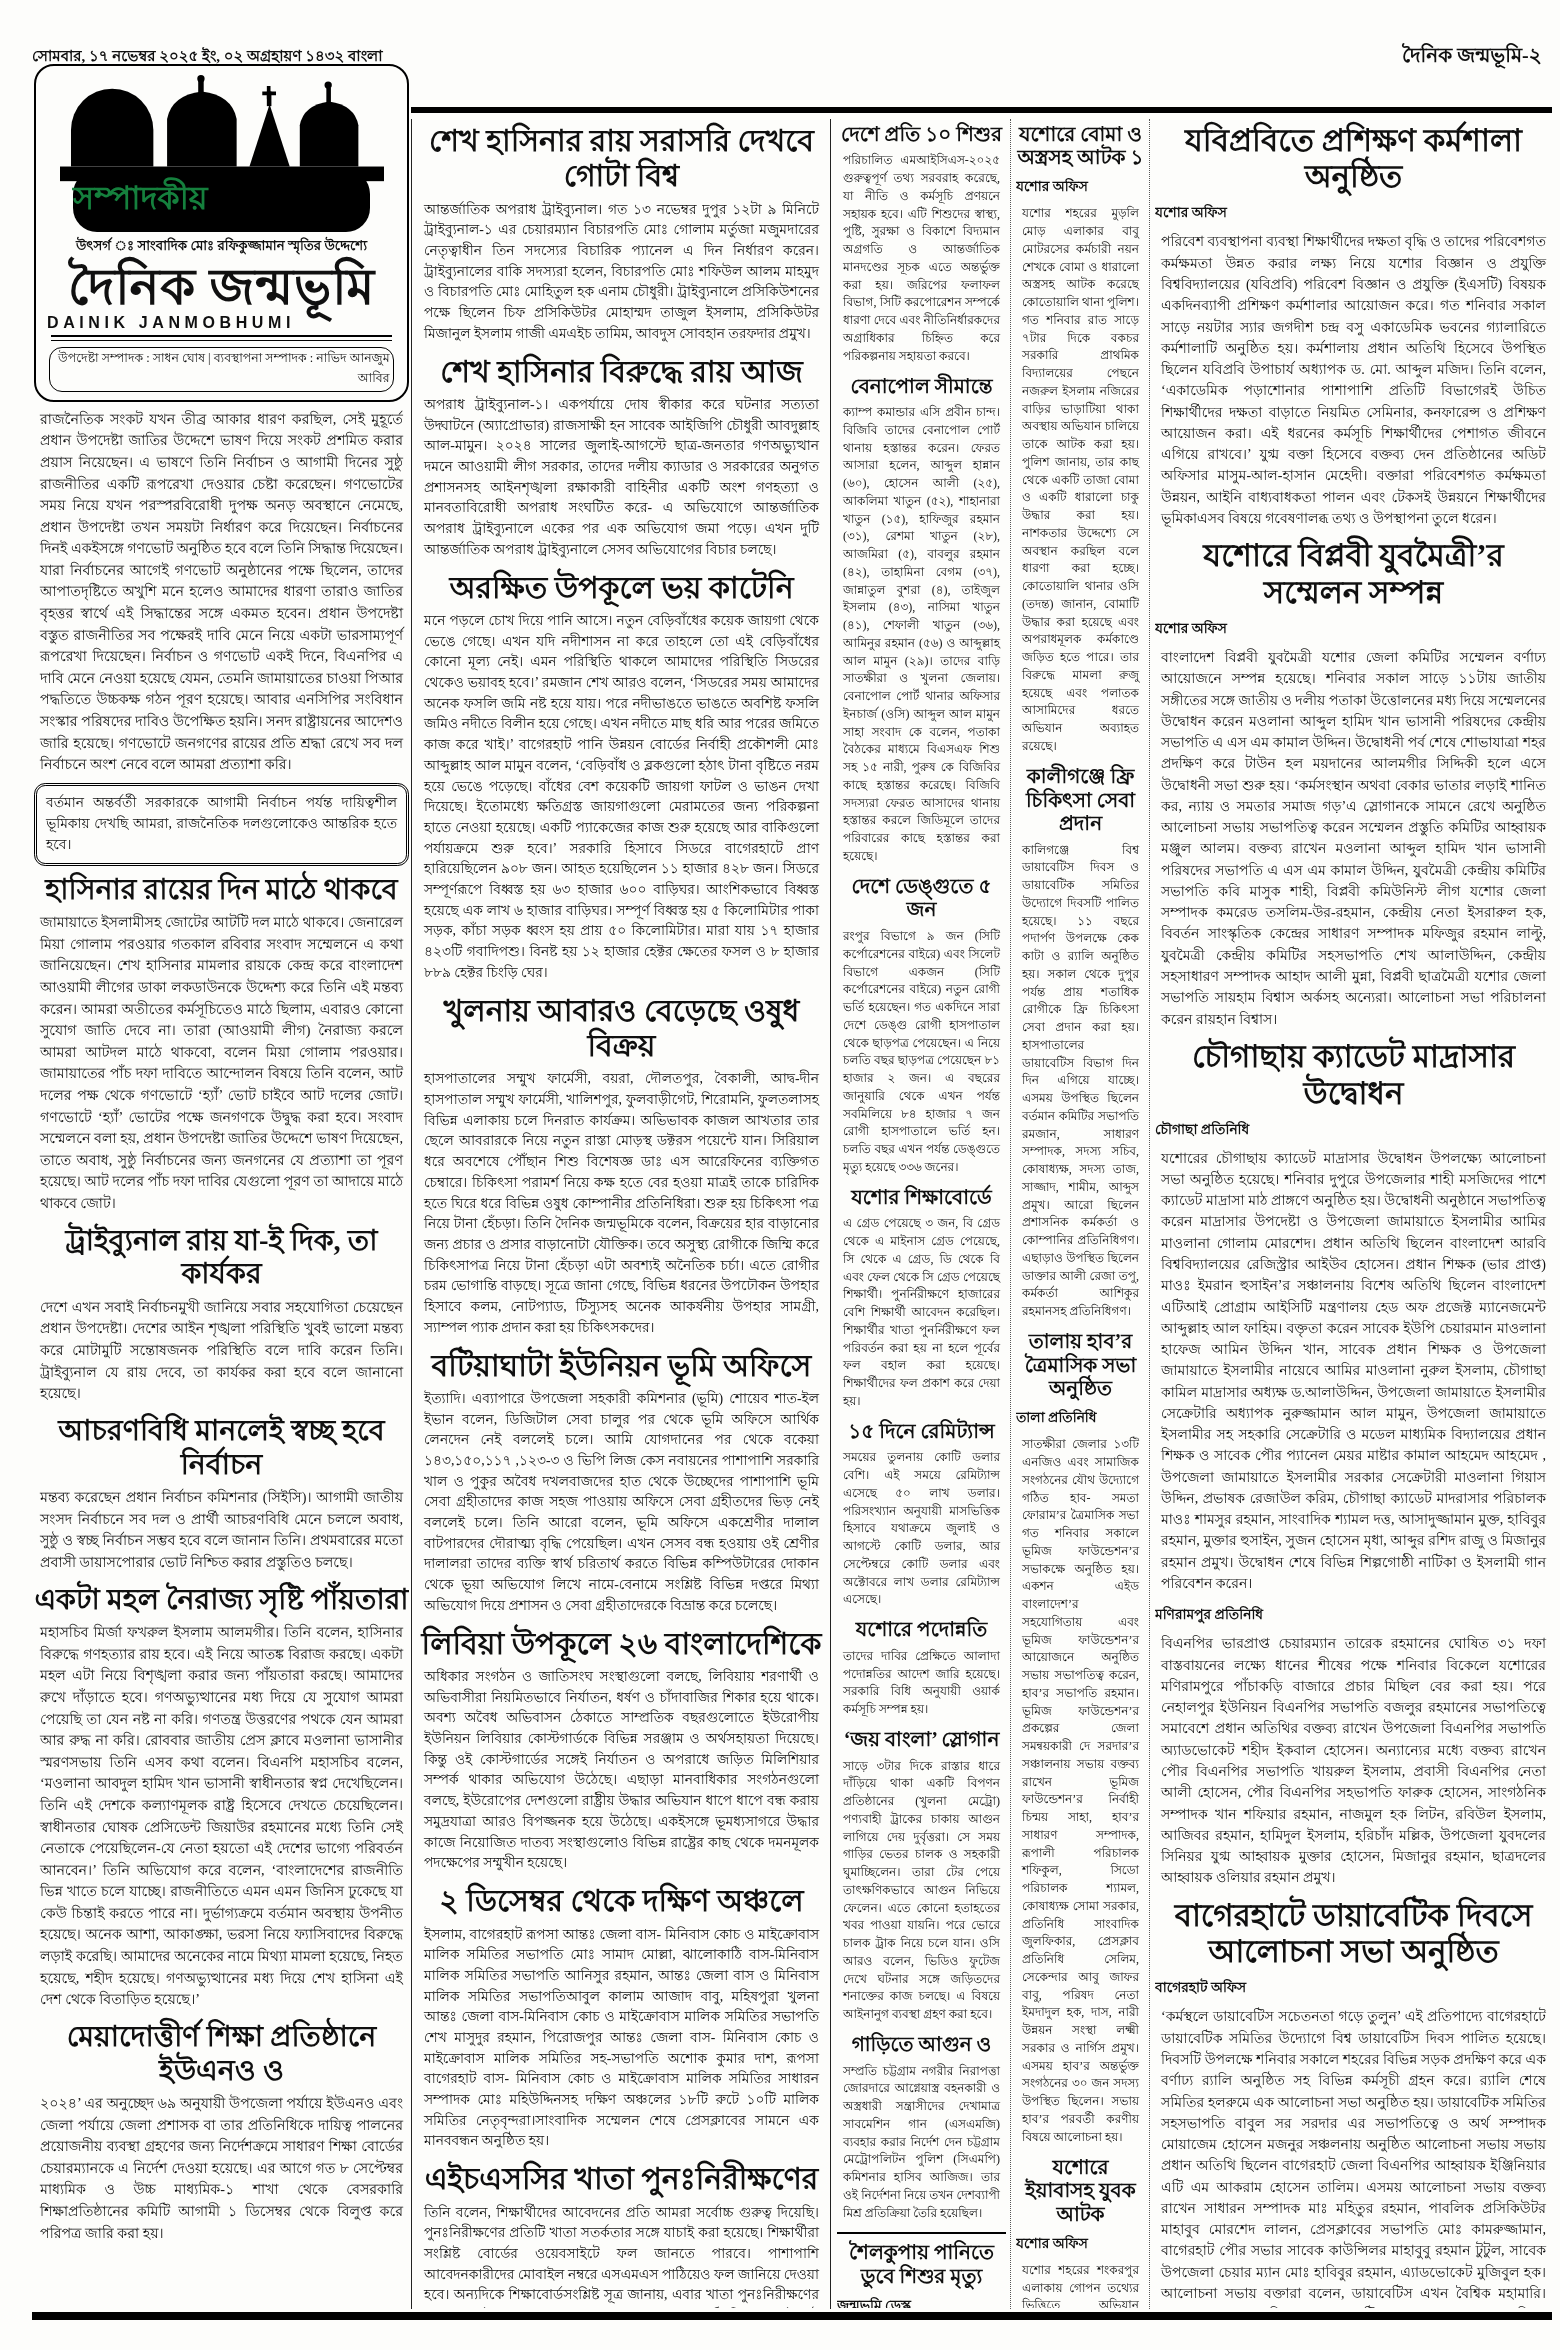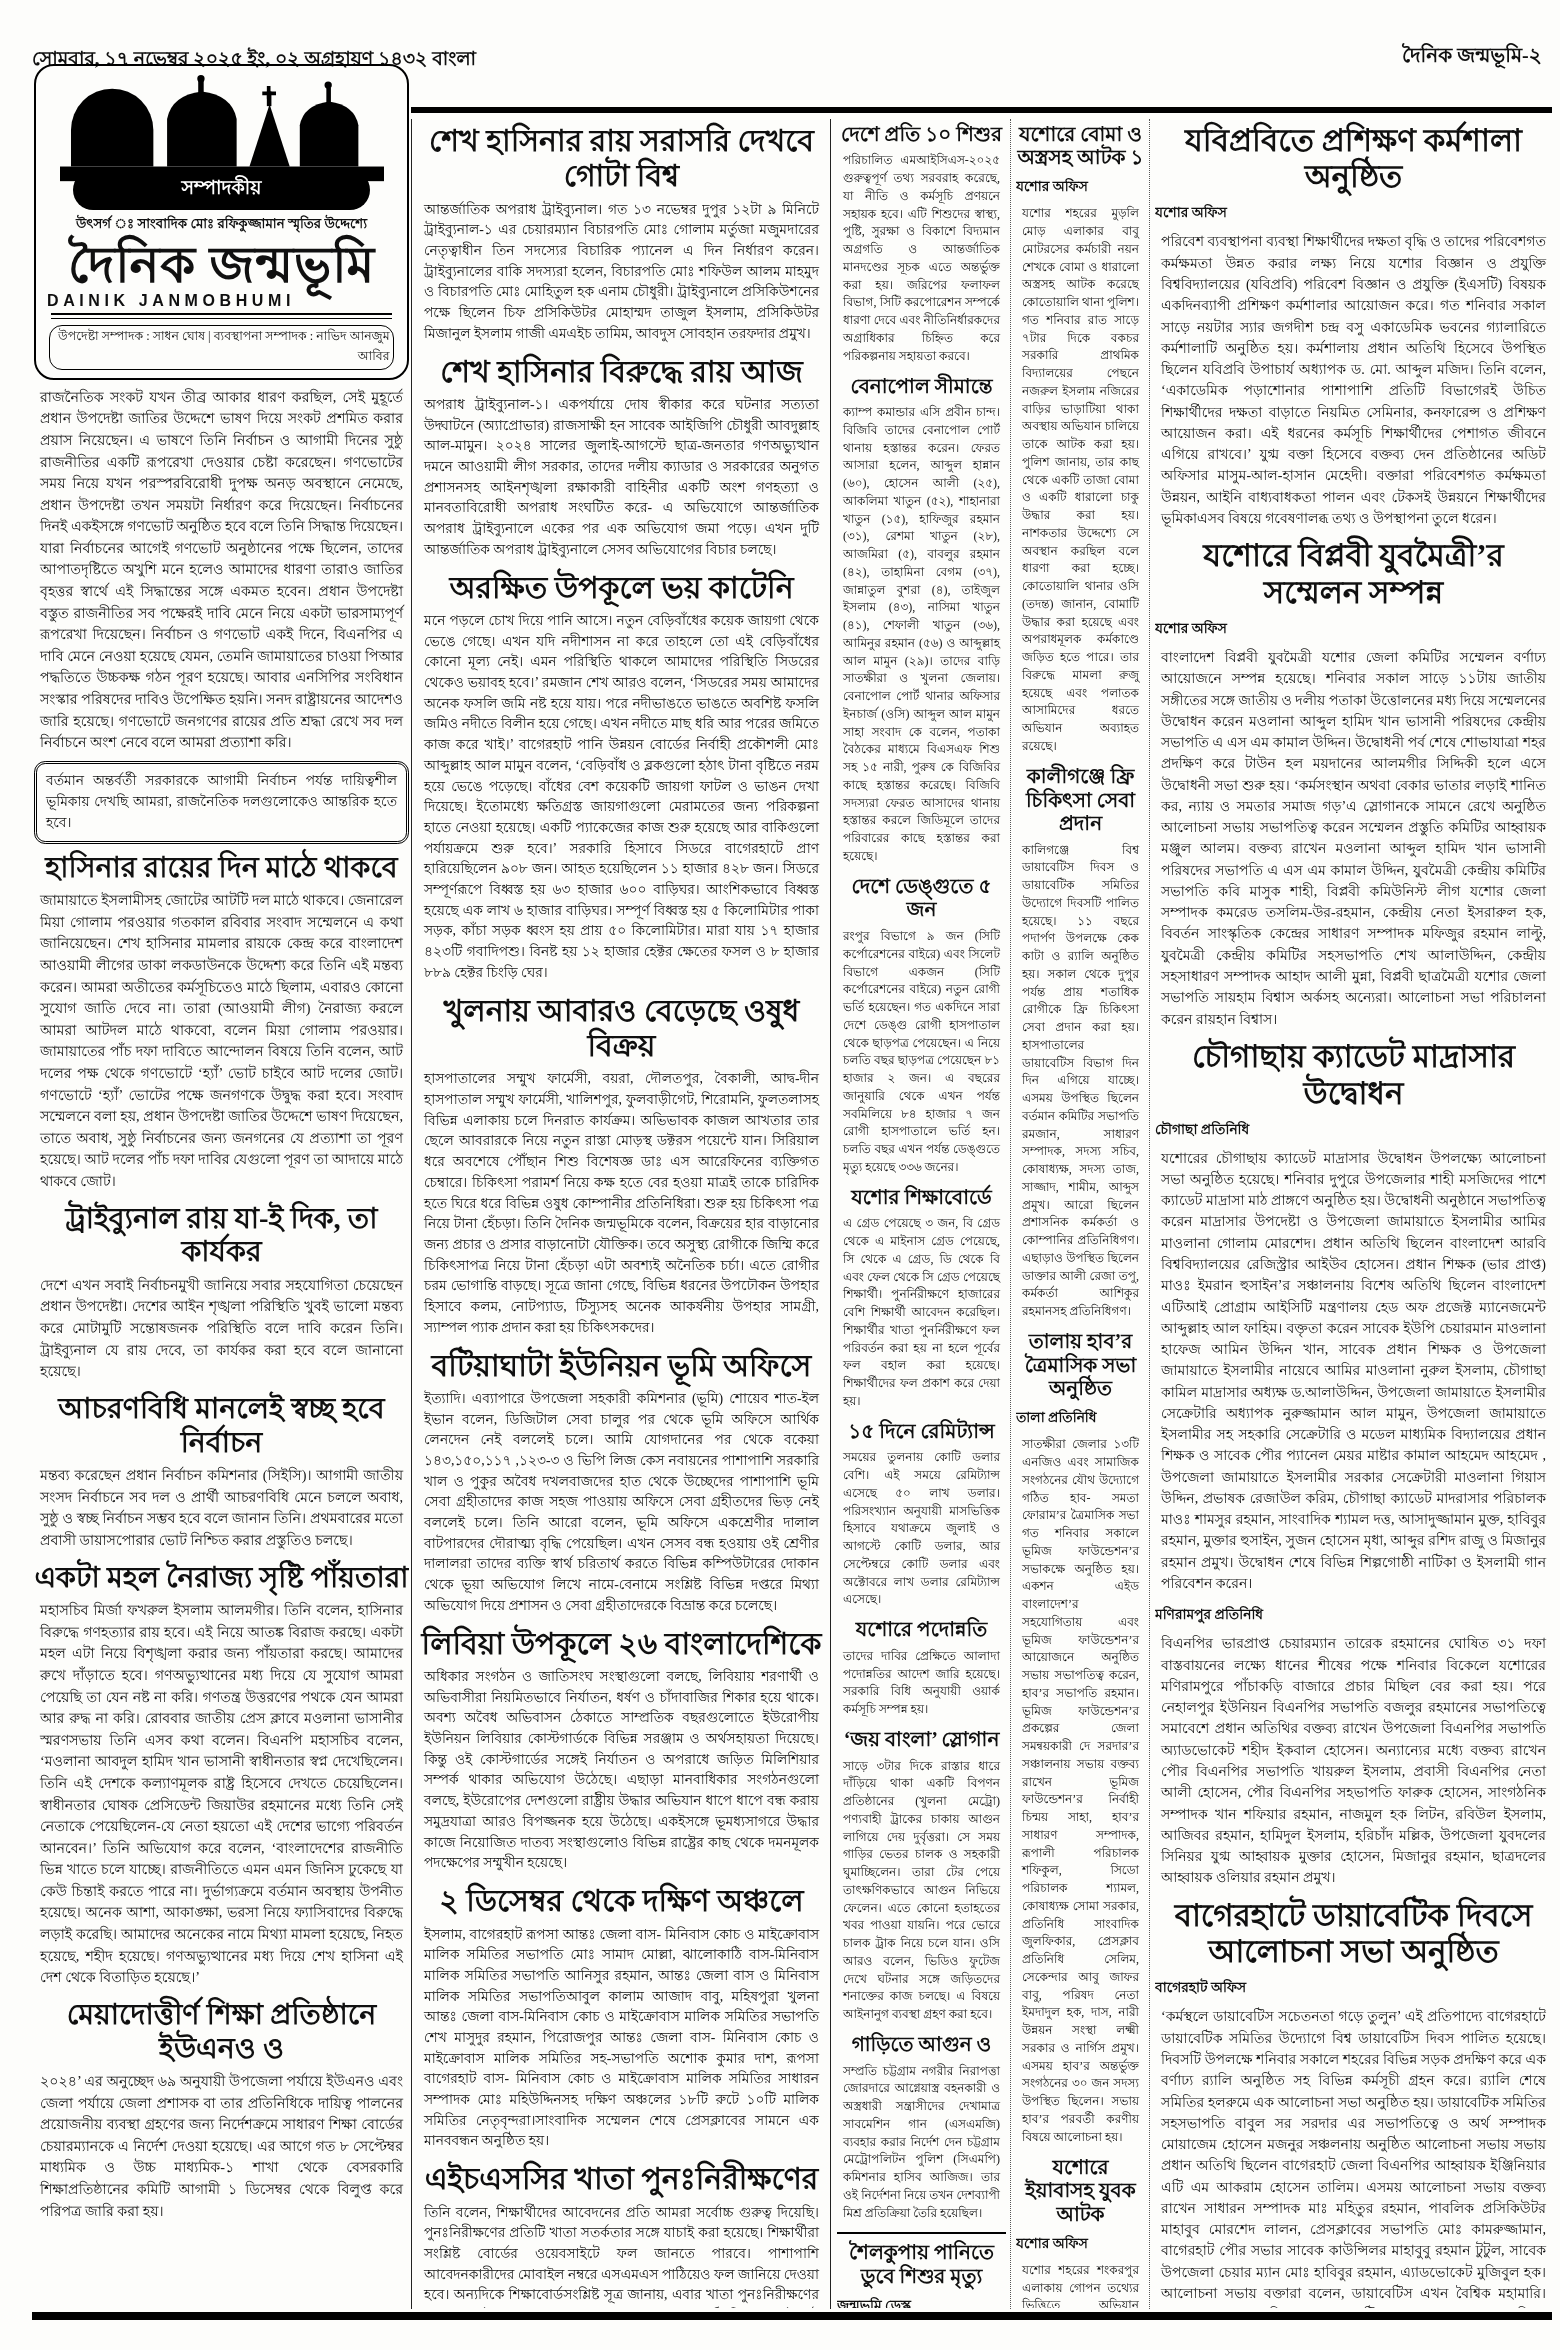--- a/index.html
+++ b/index.html
@@ -1,18 +1,18 @@
 <!DOCTYPE html>
 <html lang="bn" style="font-size:14.7px"><head>
 <meta charset="utf-8">
 <style>
   html,body{margin:0;padding:0;background:#d9d9d9;}
   .page{position:relative;width:1560px;height:2351px;background:#fdfdfb;color:#101010;
         font-family:"Liberation Serif","DejaVu Serif",serif;overflow:hidden;}
-  .datebar{position:absolute;top:44px;left:32px;font-size:19px;font-weight:bold;text-align:right;}
+  .datebar{position:absolute;top:44px;left:32px;font-size:15px;font-weight:bold;text-align:right;}
   .pagebrand{position:absolute;top:40px;left:1402px;font-size:20px;font-weight:bold;letter-spacing:0;}
   .toprule{position:absolute;top:107px;left:411px;width:1141px;height:6.4px;background:#000;}
   .bottomrule{position:absolute;top:2312px;left:32px;width:1520px;height:8.3px;background:#000;}
   .vdiv{position:absolute;top:119px;height:2190px;width:0;}
   .vdiv.solid{border-left:1.4px solid #222;}
   .vdiv.dot{border-left:1.8px dotted #555;}
   .col{position:absolute;overflow:hidden;}
   .col-ed{left:34px;top:64px;width:375px;height:2245px;}
   .col-2{left:418px;top:121px;width:407px;height:2187px;}
   .col-3{left:837px;top:121px;width:169px;height:2187px;}
@@ -29,21 +29,21 @@
   .body-text{text-align:justify;margin:6px;}
   .col-ed .body-text{font-size:14.2px;line-height:1.52;}
   .col-2 .body-text{font-size:13.8px;line-height:1.5;}
   .col-3 .body-text,.col-4 .body-text{font-size:12px;line-height:1.48;}
   .col-r .body-text{font-size:14px;line-height:1.52;}
   .box-note{border:1.8px solid #000;outline:1.8px solid #000;outline-offset:1.8px;border-radius:9.2px;
             padding:7.3px 9.2px;margin:9.2px 1.8px 5.5px 1.8px;font-size:13.8px;line-height:1.5;text-align:justify;}
   
   .masthead{border:2.8px solid #000;border-radius:20px;padding:9.2px 11px 7.3px 11px;margin-bottom:7.3px;}
   .skyline{display:block;margin:0 auto;}
-  .ed-pill{background:#000;color:#ffffff;border-radius:24px;text-align:center;font-size:19px;
+  .ed-pill{background:#000;color:#15803d;border-radius:24px;font-size:32px;
            font-weight:bold;padding:2.8px 0 5.5px 0;margin:-13px 26px 3.7px 26px;position:relative;}
   .dedication{text-align:center;font-size:13.3px;font-weight:bold;margin:1.8px 0 3.7px 0;}
   .mast-title{text-align:center;font-size:50px;font-weight:900;letter-spacing:0.9px;line-height:1.0;margin:0;}
   .mast-latin{font-size:16px;font-weight:bold;letter-spacing:4.6px;margin:1.8px 0 3.7px 0;
               font-family:"Liberation Sans","DejaVu Sans",sans-serif;}
   .mast-rules{border-top:2.8px solid #000;border-bottom:0.9px solid #000;height:2.8px;margin:0 3.7px 5.5px 3.7px;}
   .staffline{border:1.4px solid #000;border-radius:13px;font-size:12.4px;text-align:right;
              padding:1.8px 3.7px;margin:0 1.8px;}
 </style>
 </head>

